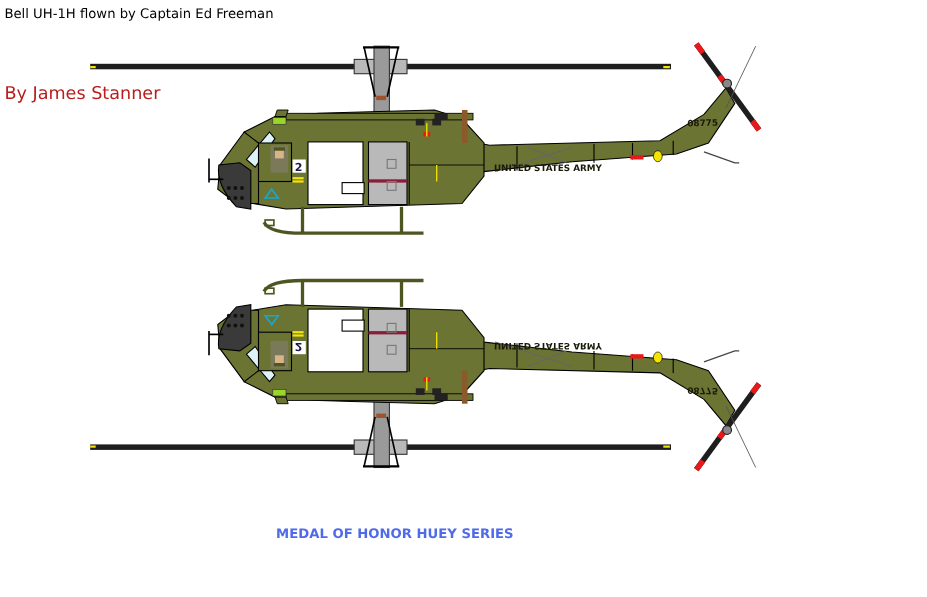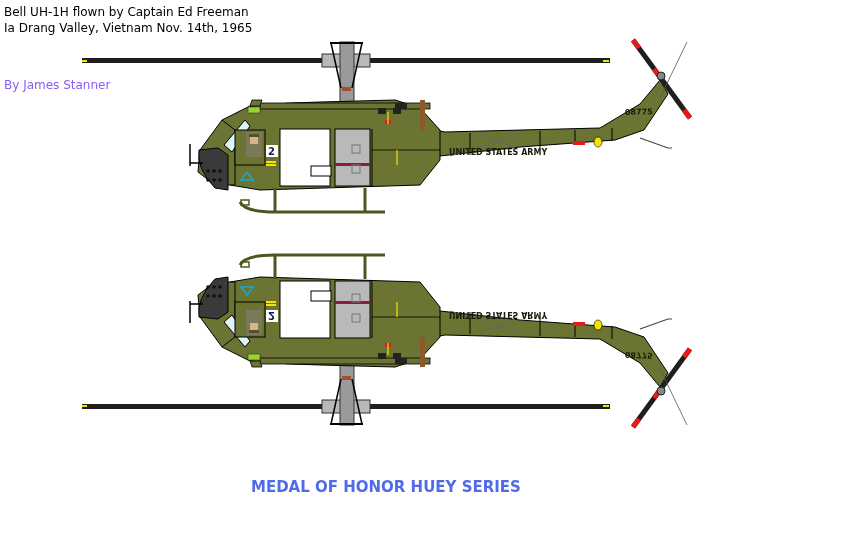--- a/index.html
+++ b/index.html
@@ -1,30 +1,29 @@
 <!DOCTYPE html>
 <html><head>
 <meta charset="utf-8">
 <style>
   html,body{margin:0;padding:0;background:#ffffff;}
   body{width:843px;height:543px;position:relative;overflow:hidden;font-family:"DejaVu Sans","Liberation Sans",sans-serif;}
   .caption{position:absolute;left:4px;top:4px;font-size:12px;line-height:16px;color:#000;}
-  .caption div{white-space:nowrap;}
-  .credits{position:absolute;left:4px;top:77px;font-size:12px;line-height:16px;color:#8b5cf6;}
+  .caption div{white-space:nowrap;text-align:center;}
+  .credits{position:absolute;left:4px;top:77px;font-size:16px;line-height:16px;color:#b91c1c;}
   .credits div{white-space:nowrap;}
-  .series{position:absolute;left:251px;top:478px;font-size:15px;font-weight:bold;white-space:nowrap;}
+  .series{position:absolute;left:251px;top:478px;font-size:12px;font-weight:bold;white-space:nowrap;}
   svg.art{position:absolute;left:0;top:0;}
   .stencil{font-family:"DejaVu Sans","Liberation Sans",sans-serif;font-weight:bold;font-size:8px;fill:#1a1a0a;}
 </style>
 </head>
 <body>
 
 <div class="caption">
   <div>Bell UH-1H flown by Captain Ed Freeman</div>
-  <div>Ia Drang Valley, Vietnam Nov. 14th, 1965</div>
 </div>
 
 <div class="credits">
   <div>By James Stanner</div>
 </div>
 
 <svg class="art" width="843" height="543" viewBox="0 0 843 543">
   <defs>
 
     <g id="huey">

